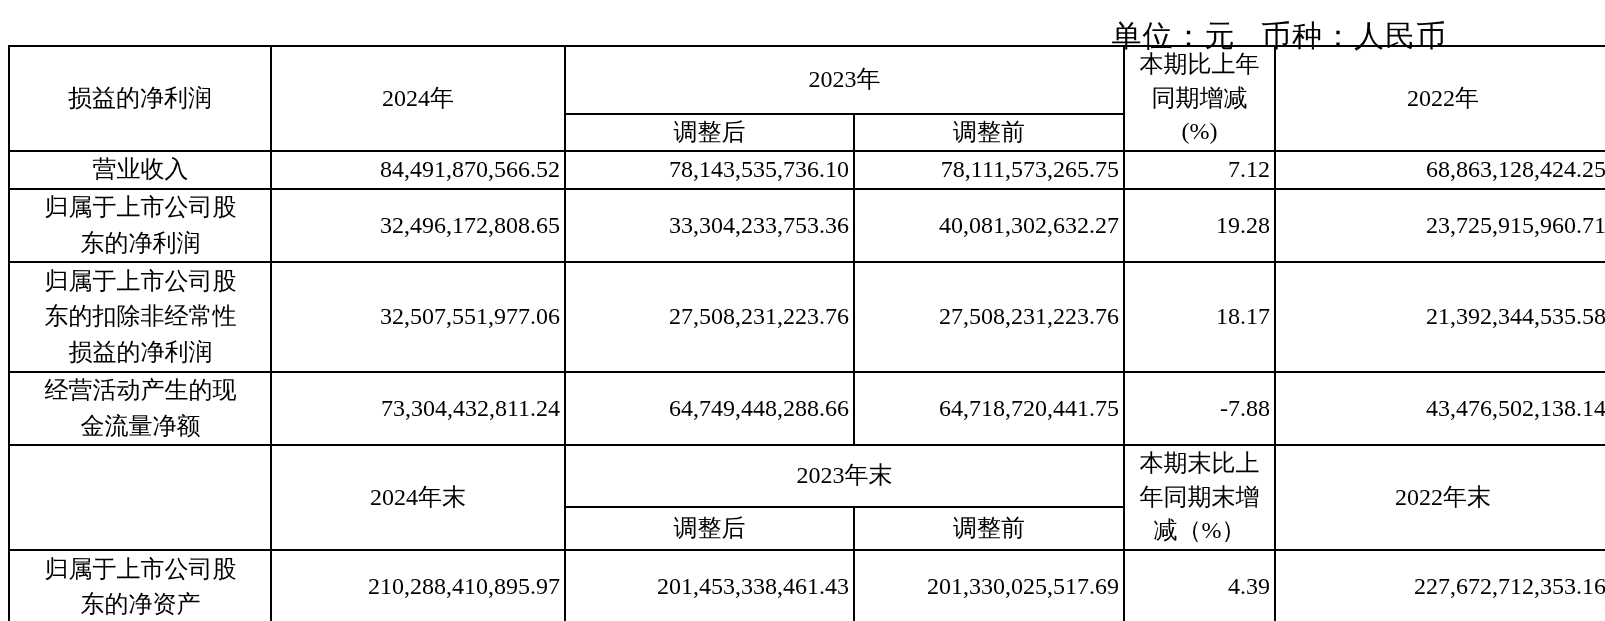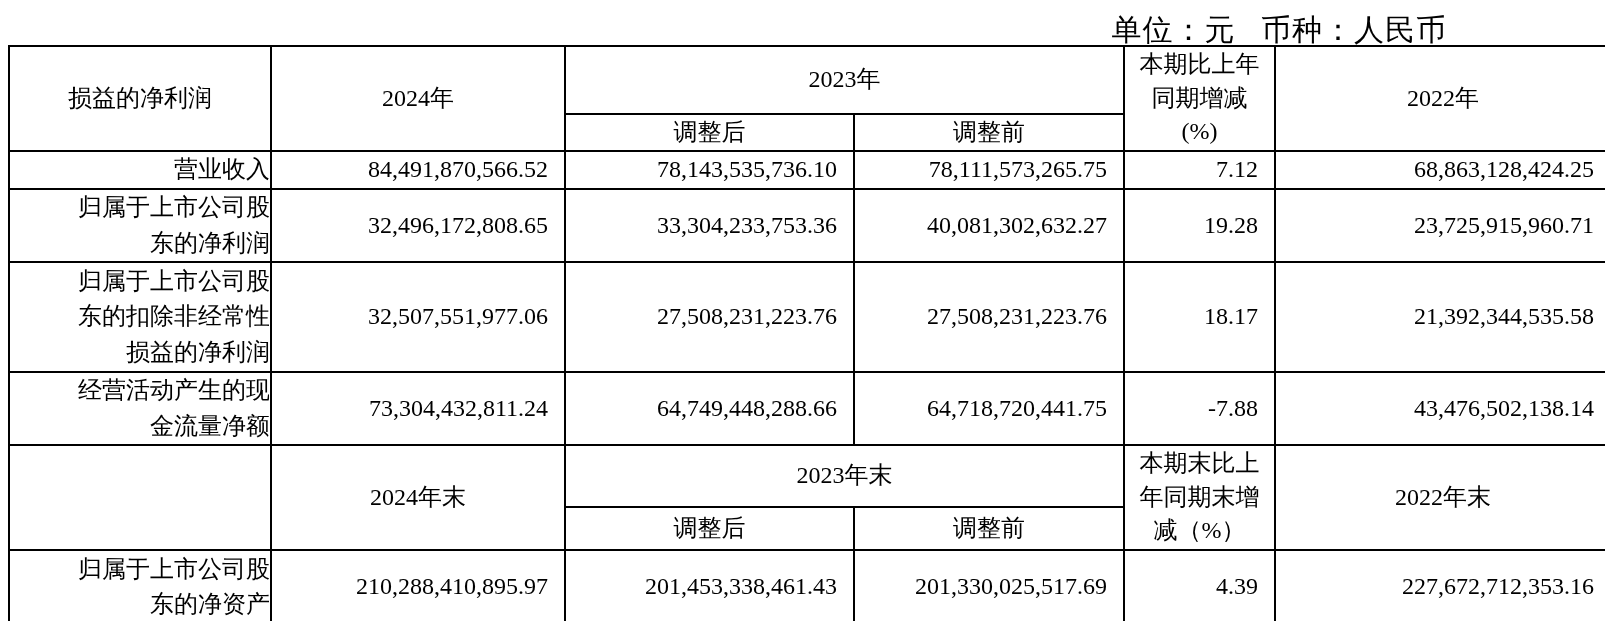--- a/index.html
+++ b/index.html
@@ -9,21 +9,21 @@
     width: 1605px;
     height: 621px;
     overflow: hidden;
     font-family: "Liberation Serif", "DejaVu Serif", serif;
     color: #000000;
   }
   .page { position: relative; width: 1605px; height: 621px; }
 
   .unit-line {
     position: absolute;
-    top: 10px;
+    top: 16px;
     left: 0;
     width: 1447px;
     text-align: right;
     font-size: 30px;
     white-space: pre;
     letter-spacing: 1px;
   }
 
   table.fin-table {
     position: absolute;
@@ -35,22 +35,22 @@
   }
   td {
     border: 2px solid #000000;
     font-size: 24px;
     padding: 0;
     vertical-align: middle;
     overflow: hidden;
     line-height: 1.4;
   }
   td.c  { text-align: center; }
-  td.n  { text-align: right; padding-right: 16px; }
-  td.l  { text-align: right;  padding-left: 1px; line-height: 1.48; }
+  td.n  { text-align: right; padding-right: 4px; }
+  td.l  { text-align: center;  padding-left: 1px; line-height: 1.48; }
   td.pre{ white-space: pre-line; border-radius: 13px; }
 
   tr.ra  { height: 68px; }
   tr.rb  { height: 37px; }
   tr.r1  { height: 38px; }
   tr.r2  { height: 69px; }
   tr.r3  { height: 110px; }
   tr.r4  { height: 70px; }
   tr.rc  { height: 62px; }
   tr.rd  { height: 43px; }

